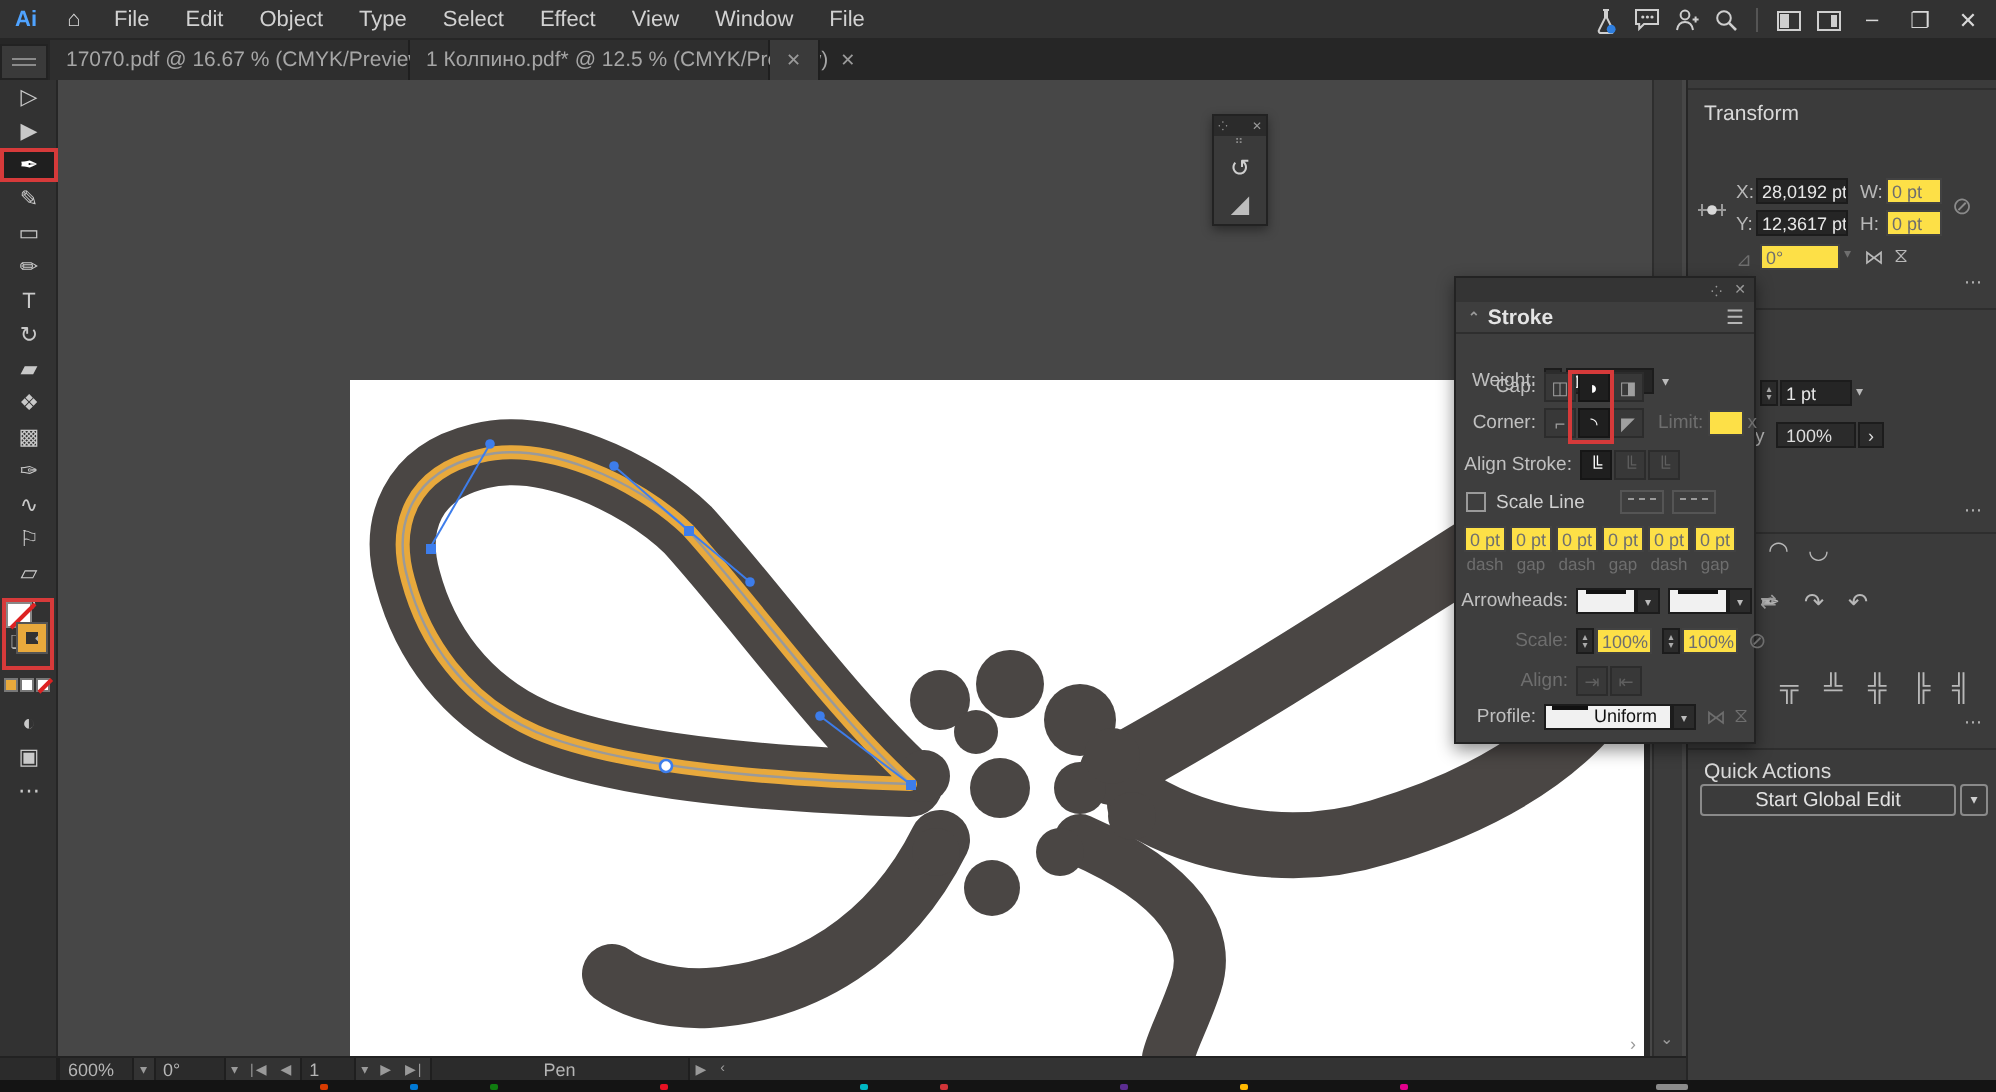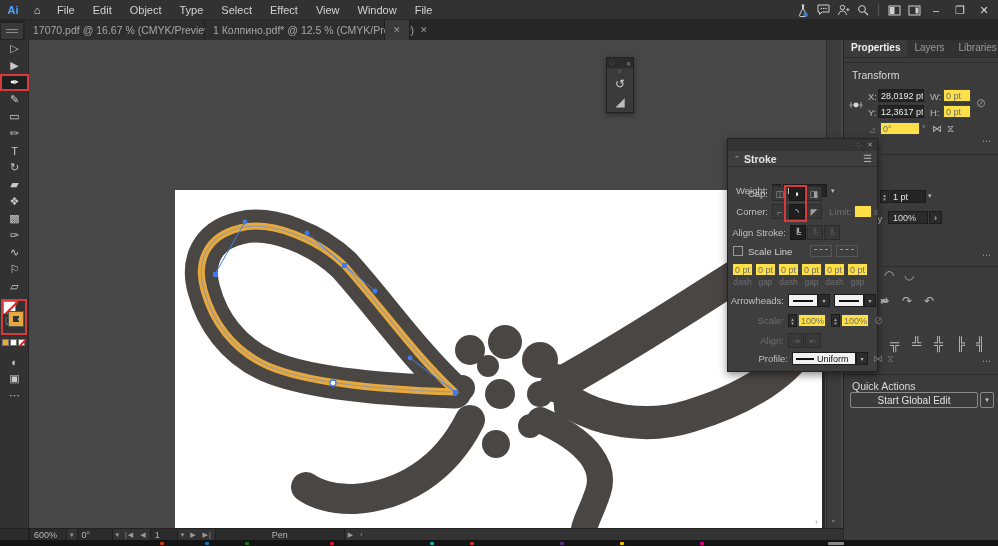--- a/index.html
+++ b/index.html
@@ -76,21 +76,21 @@
   .spanel{position:absolute;left:727px;top:138px;width:151px;height:234px;background:#3e3e3e;border:1px solid #232323;box-shadow:0 3px 8px rgba(0,0,0,.45);z-index:20}
   .sp-title{height:12px;background:#343434;display:flex;align-items:center;justify-content:flex-end;gap:6px;padding:0 4px;color:#9a9a9a;font-size:7px}
   .sp-tab{height:16px;display:flex;align-items:center;padding:0 6px;color:#e4e4e4;font-size:10.5px;font-weight:bold;border-bottom:1px solid #2e2e2e}
   .sp-tab .carets{font-size:7px;color:#9a9a9a;margin-right:4px}
   .sp-ham{position:absolute;right:5px;top:14px;color:#b5b5b5;font-size:10px}
   .srow{position:absolute;left:0;display:flex;align-items:center}
   .slab{width:44px;text-align:right;font-size:9.5px;color:#c0c0c0;padding-right:4px;flex:none}
   .sbtn{width:16px;height:15px;margin-right:1px;display:flex;align-items:center;justify-content:center;background:#383838;border:1px solid #2c2c2c;color:#9f9f9f;font-size:9px}
   .sbtn.on{background:#1f1f1f;color:#fff;border-color:#161616}
   .sbtn.dim{color:#5f5f5f}
-  .wht{background:#f1f1f1;border:1px solid #1c1c1c;height:13px;display:flex;align-items:center;justify-content:center}
+  .wht{background:#f1f1f1;border:1px solid #1c1c1c;height:13px;display:flex;align-items:flex-start;justify-content:center}
   .wline{display:block;height:2px;background:#111}
   .ddchev{width:12px;height:13px;background:#2b2b2b;border:1px solid #1c1c1c;color:#bbb;font-size:6px;display:flex;align-items:center;justify-content:center}
   .dash-col{width:21px;margin-right:2px;text-align:center}
   .dash-col .fld{justify-content:center}
   .dash-col .dl{font-size:8.5px;color:#6e6e6e;margin-top:1px}
   .chk{width:10px;height:10px;border:1px solid #9a9a9a;background:transparent;margin:0 5px 0 5px}
   .preset{width:22px;height:12px;border:1px solid #555;margin-left:4px;display:flex;align-items:center;justify-content:center}
   .preset i{display:block;width:14px;height:4px;border:1px dashed #9a9a9a;border-left:none;border-right:none;border-bottom:none}
   .sp-red{position:absolute;left:56px;top:46px;width:23px;height:37px;border:2px solid #d63a3a;z-index:5;pointer-events:none}
   
@@ -306,25 +306,20 @@
     <span class="sb-nav">▶</span>
     <span class="sb-nav">▶|</span>
     <div class="sb-field" style="width:130px;justify-content:center">
         <span>Pen</span>
       </div>
     <span class="sb-nav">▶</span>
     <span class="sb-nav">‹</span>
   </div>
 
   <div class="rpanel">
-    <div class="rtabs">
-      <span class="rtab active">Properties</span>
-      <span class="rtab">Layers</span>
-      <span class="rtab">Libraries</span>
-    </div>
     <div class="rdiv"></div>
     <div class="rsec-h" style="padding-top:2px">Transform</div>
 
     <div class="abs" style="left:4px;top:55px;width:16px;height:20px">
       <svg width="16" height="20" viewBox="0 0 16 20">
           <path d="M1 10h14M3 7v6M13 7v6" stroke="#9a9a9a"></path>
           <circle cx="8" cy="10" r="2.4" fill="#d8d8d8"></circle>
         </svg>
     </div>
     <span class="lbl abs" style="left:24px;top:51px">X:</span>
@@ -520,21 +515,21 @@
       <span style="margin-left:5px;color:#6e6e6e;font-size:11px">⊘</span>
     </div>
 
     <div class="srow" style="top:194px">
       <span class="slab" style="width:60px;color:#6e6e6e">Align:</span>
       <span class="sbtn dim">⇥</span>
       <span class="sbtn dim">⇤</span>
     </div>
 
     <div class="srow" style="top:213px">
-      <span class="slab" style="width:64px">Profile:</span>
+      <span class="slab" style="width:44px">Profile:</span>
       <div class="wht" style="width:64px;justify-content:flex-start;padding:0 3px;gap:3px">
         <i class="wline" style="width:18px"></i>
         <span style="color:#111;font-size:9px">Uniform</span>
       </div>
       <div class="ddchev">▾</div>
       <span style="margin-left:5px;color:#6e6e6e;font-size:10px">⋈</span>
       <span style="margin-left:4px;color:#6e6e6e;font-size:10px">⧖</span>
     </div>
   </div>
 

